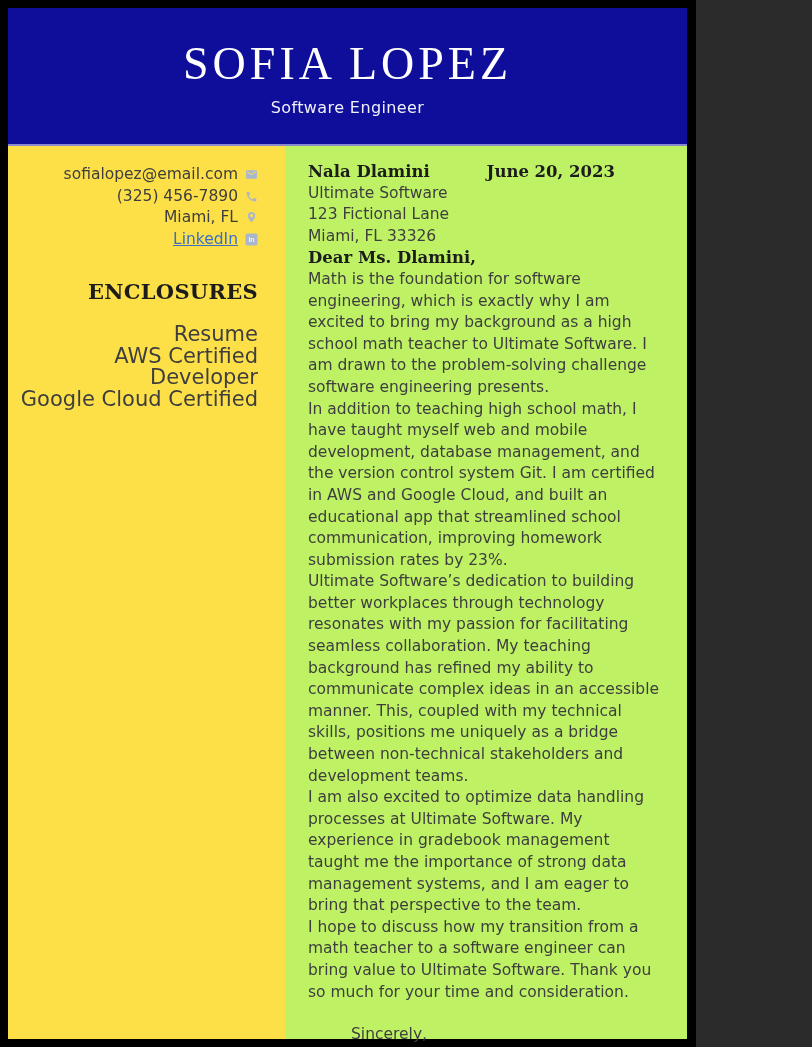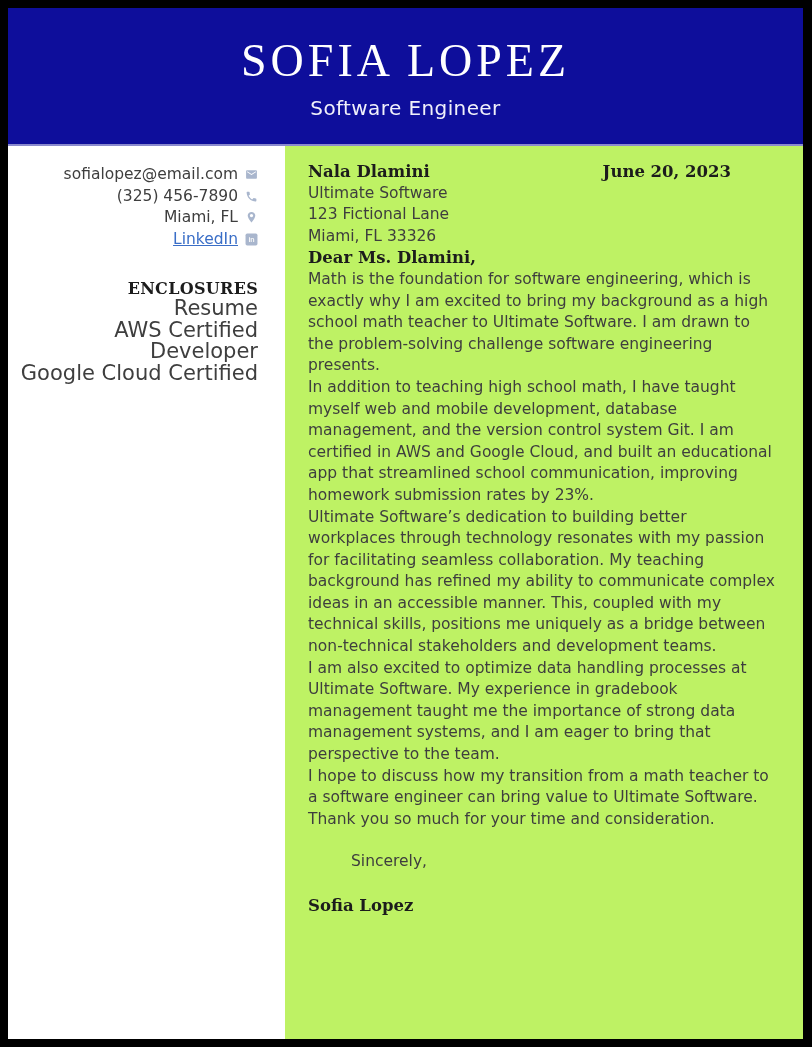--- a/index.html
+++ b/index.html
@@ -1,20 +1,20 @@
 <!DOCTYPE html>
 <html><head>
 <meta charset="utf-8">
 <style>
   * { margin: 0; padding: 0; box-sizing: border-box; }
   html, body { background: #2b2b2b; }
   body { width: 812px; font-family: "DejaVu Sans", sans-serif; }
 
   .page {
-    width: 812px;
+    width: 696px;
     height: 1047px;
     background: #000000;
     padding: 8px 9px 8px 8px;
     display: flex;
     flex-direction: column;
   }
 
   
   .masthead {
     height: 138px;
@@ -30,37 +30,37 @@
   .candidate-name {
     font-family: "Liberation Serif", serif;
     font-weight: 400;
     font-size: 46px;
     letter-spacing: 4px;
     color: #ffffff;
     line-height: 1.1;
   }
   .candidate-title {
     margin-top: 9px;
-    font-size: 20px;
+    font-size: 16px;
     letter-spacing: 0.4px;
     color: #f0f0fa;
   }
 
   
   .content-row {
     flex: 1 1 auto;
     display: flex;
     min-height: 0;
   }
 
   
   .sidebar {
     width: 277px;
     flex: 0 0 277px;
-    background: #ffffff;
+    background: #fde047;
     padding: 18px 27px 0 10px;
     text-align: right;
     color: #3e3e3e;
   }
   .contact-row {
     display: flex;
     justify-content: flex-end;
     align-items: center;
     gap: 7px;
     line-height: 21.5px;
@@ -74,24 +74,24 @@
   }
   .contact-row .icon svg { width: 13px; height: 13px; display: block; }
   a.link {
     color: #3a6ec7;
     text-decoration: underline;
   }
   .enclosures { margin-top: 29px; }
   .enclosures-heading {
     font-family: "DejaVu Serif", serif;
     font-weight: 700;
-    font-size: 16px;
+    font-size: 21px;
     letter-spacing: 0.3px;
     color: #1c1c1c;
-    margin-bottom: 0;
+    margin-bottom: 20px;
     text-align: right;
   }
   .enclosure-item {
     font-size: 21px;
     line-height: 21.5px;
     color: #3e3e3e;
   }
 
   
   .letter {

